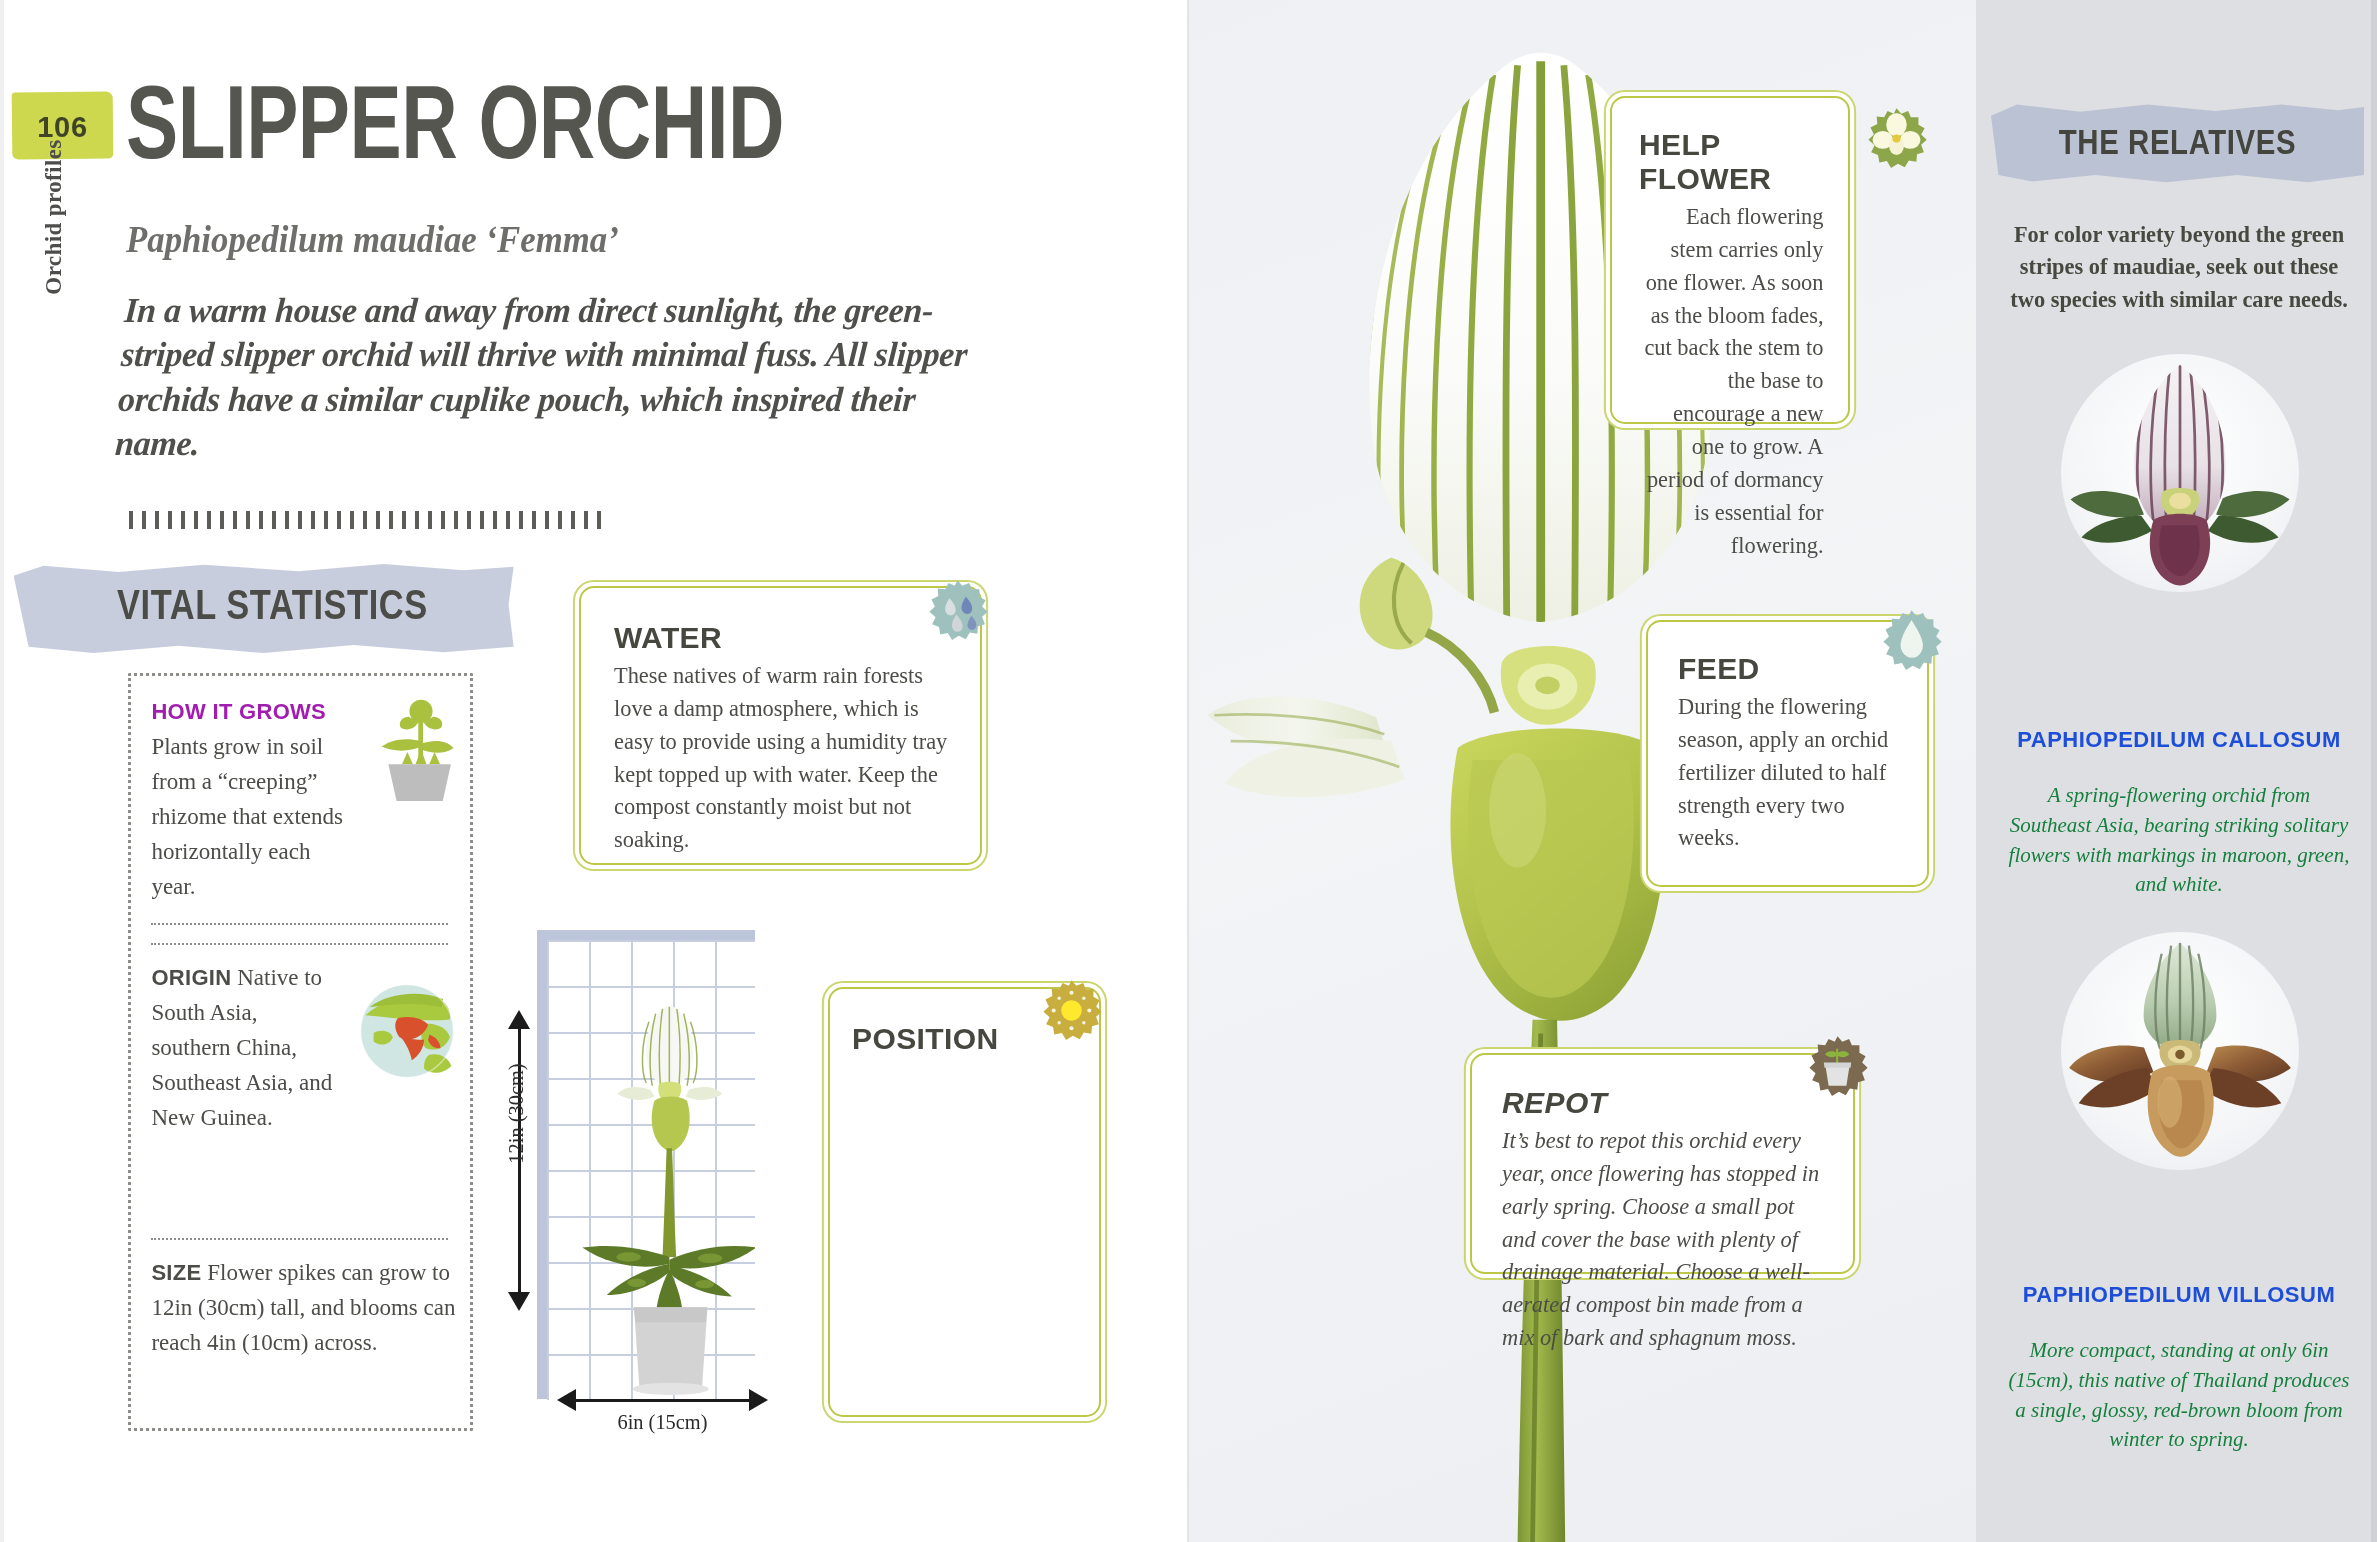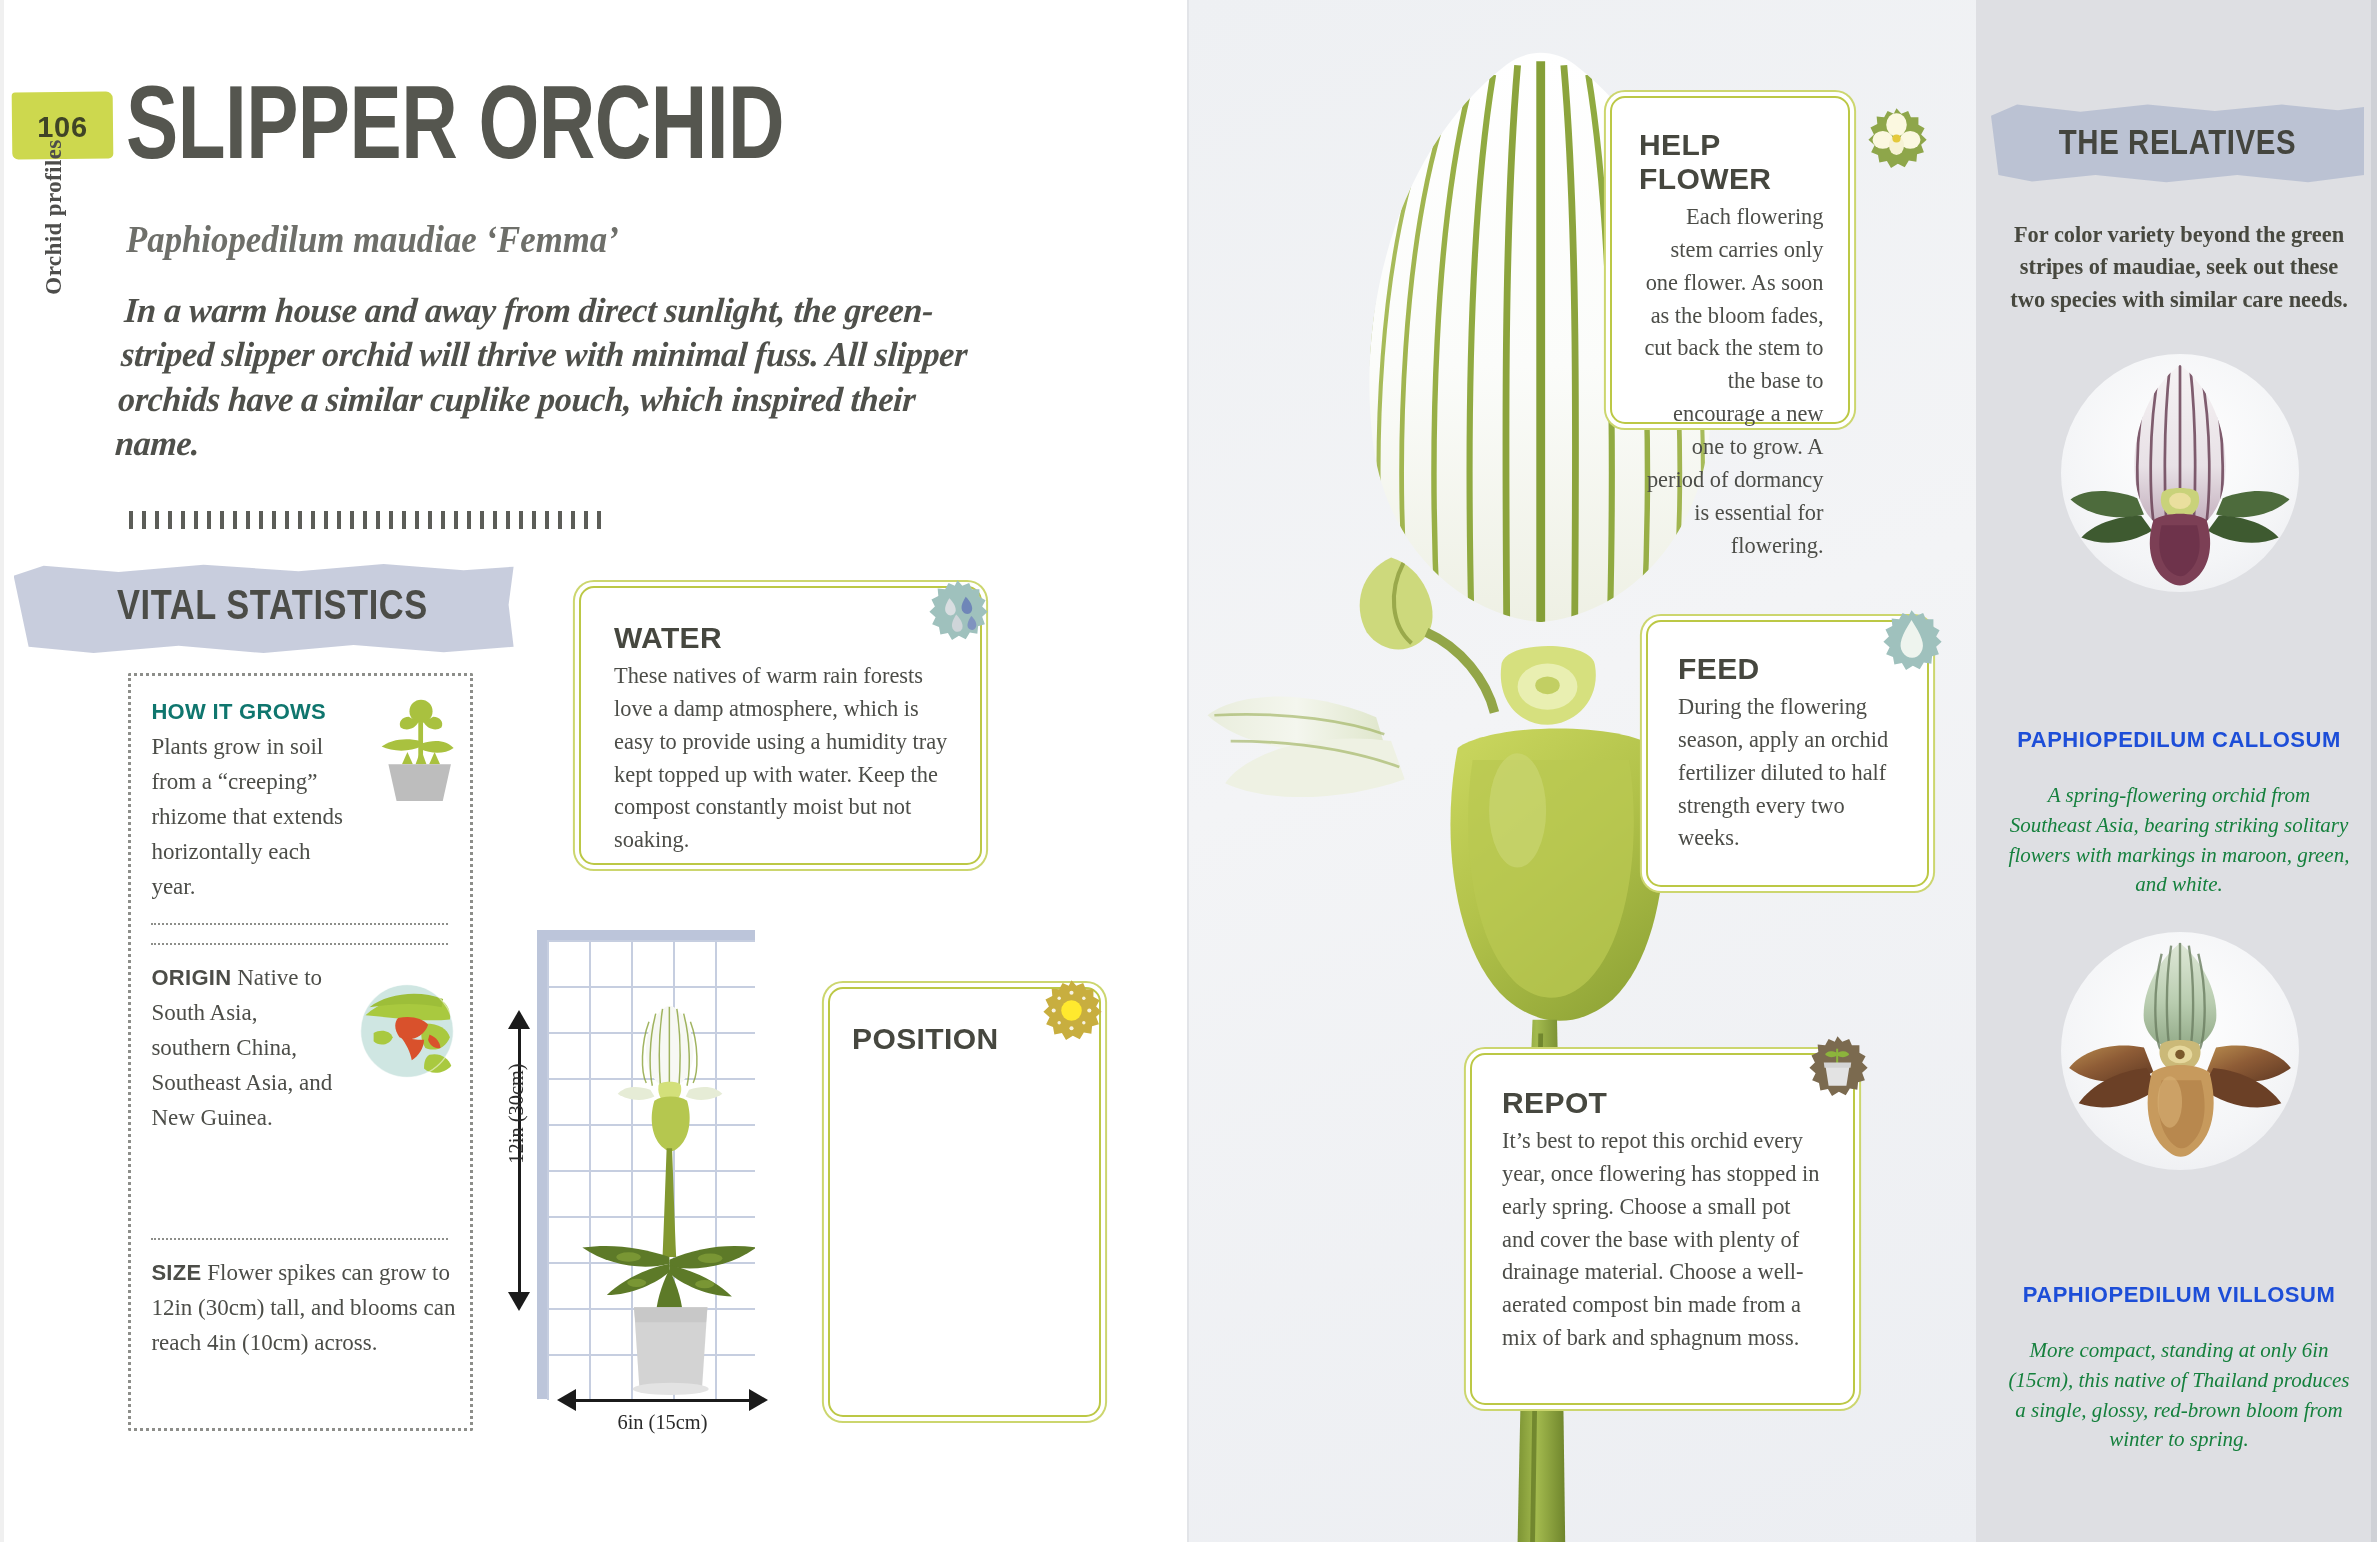--- a/index.html
+++ b/index.html
@@ -97,21 +97,21 @@
     font-size:23px; line-height:1.52; color:#4c4d48;
   }
   .stat-body b {
     font-family:"Liberation Sans", sans-serif;
     font-weight:700; letter-spacing:0.3px; font-size:22px;
   }
   .stat-head {
     display:block;
     font-family:"Liberation Sans", sans-serif;
     font-weight:700; font-size:22px; letter-spacing:0.3px;
-    color:#0f766e; margin-bottom:2px;
+    color:#a21caf; margin-bottom:2px;
   }
   .stat-divider {
     height:0; border-top:2.7px dotted #8d8e8a; margin:17.7px 4.1px 16.3px 0;
   }
   .stat-flow { width:204px; }
   .stat-wide { width:309px; }
 
   
   .pot-icon { position:absolute; right:-2.7px; top:4.1px; width:87px; height:106px; }
   
@@ -451,21 +451,21 @@
 
   <div class="bubble" style="left:1646px; top:620px; width:283px; height:267px; padding:30px 27px 0 30px;">
     <div class="bubble-h">FEED</div>
     <div class="bubble-p" style="">During the flowering season, apply an orchid fertilizer diluted to half strength every two weeks.</div>
   </div>
   <svg class="seal" style="left:1880px; top:609px;" viewBox="0 0 92 92">
     <path d="M46 2 L53 10 L63 6 L67 15 L78 15 L78 26 L87 31 L82 40 L90 48 L82 55 L86 66 L76 69 L75 80 L64 78 L58 88 L48 83 L38 89 L32 79 L21 81 L19 70 L9 66 L14 56 L5 48 L13 40 L8 30 L18 25 L17 14 L28 15 L33 6 L42 10 Z" fill="#9fc1bd"></path>
     <path d="M46 16 C32 38 26 52 33 63 C40 74 54 74 60 63 C67 52 60 38 46 16 Z" fill="#eef4ee"></path>
   </svg>
 
-  <div class="bubble" style="left:1470px; top:1053px; width:385px; height:352px; padding:31px 27px 16px 30px;">
+  <div class="bubble" style="left:1470px; top:1053px; width:385px; height:221px; padding:31px 27px 16px 30px;font-style:italic;">
     <div class="bubble-h">REPOT</div>
     <div class="bubble-p">It’s best to repot this orchid every year, once flowering has stopped in early spring. Choose a small pot and cover the base with plenty of drainage material. Choose a well-aerated compost bin made from a mix of bark and sphagnum moss.</div>
   </div>
   <svg class="seal" style="left:1806px; top:1035px;" viewBox="0 0 92 92">
     <path d="M46 2 L53 10 L63 6 L67 15 L78 15 L78 26 L87 31 L82 40 L90 48 L82 55 L86 66 L76 69 L75 80 L64 78 L58 88 L48 83 L38 89 L32 79 L21 81 L19 70 L9 66 L14 56 L5 48 L13 40 L8 30 L18 25 L17 14 L28 15 L33 6 L42 10 Z" fill="#7b6a4f"></path>
     <rect x="44" y="20" width="3" height="22" fill="#8cb43c"></rect>
     <path d="M45 26 C36 22 30 24 28 29 C34 34 41 33 45 30 Z" fill="#8cb43c"></path>
     <path d="M46 26 C55 22 61 24 63 29 C57 34 50 33 46 30 Z" fill="#8cb43c"></path>
     <path d="M28 42 L64 42 L59 74 L33 74 Z" fill="#e3e3e3"></path>
     <path d="M26 40 L66 40 L65 48 L27 48 Z" fill="#d4d4d4"></path>

